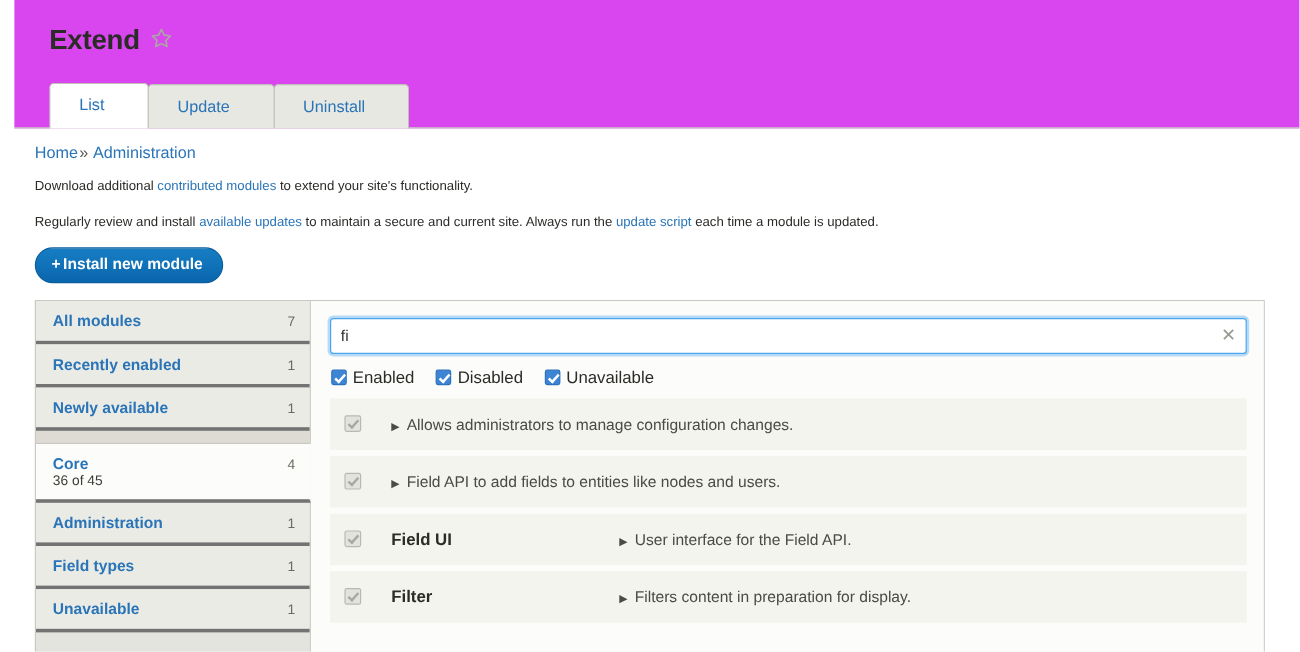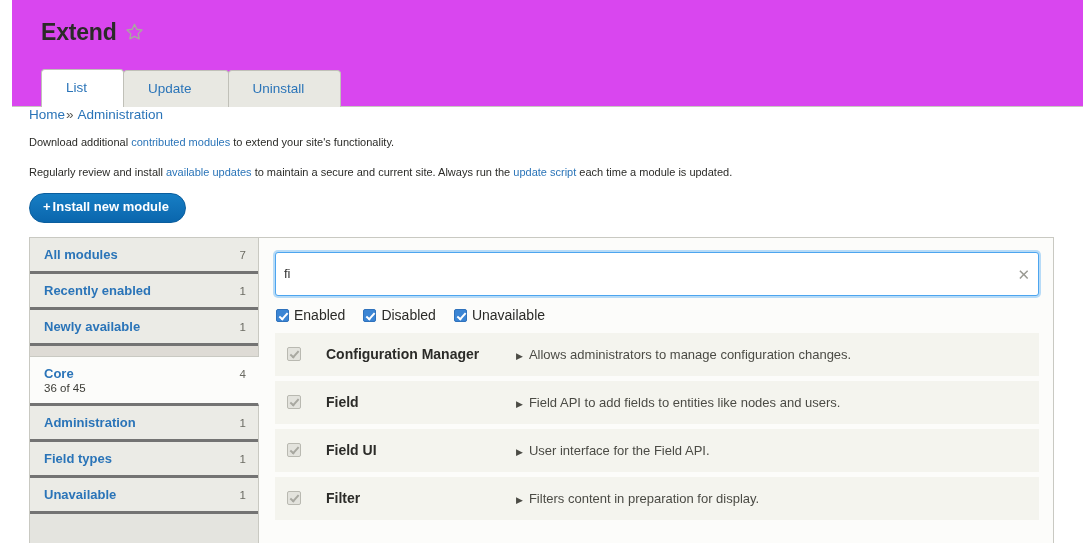--- a/index.html
+++ b/index.html
@@ -66,20 +66,21 @@
     z-index: 3;
     padding-bottom: 10px;
   }
 
   
   .page-body { padding: 0 29px; background: #fff; }
 
   .breadcrumb {
     font-size: 13.5px;
     color: #333;
+    padding-top: 13px;
     margin-bottom: 12px;
   }
   .breadcrumb a { color: #2a74b8; text-decoration: none; }
   .breadcrumb .sep { color: #5a5a55; padding: 0 1px; }
 
   .lede {
     font-size: 11px;
     color: #2b2b28;
     line-height: 1.5;
     margin-bottom: 13px;
@@ -155,21 +156,21 @@
     z-index: 2;
   }
   .vt-filler { background: #e4e4df; height: 46px; }
 
   .vt-panel { flex: 1 1 auto; padding: 14px 14px 0 16px; background: #fcfcfa; }
 
   
   .search-wrap { position: relative; margin-bottom: 12px; }
   .search-input {
     width: 100%;
-    height: 44px;
+    height: 30px;
     font-size: 13px;
     color: #333;
     padding: 4px 28px 4px 8px;
     border: 1px solid #4da5ef;
     border-radius: 3px;
     background: #fff;
     outline: none;
     box-shadow: 0 0 0 2px rgba(100,180,245,0.45);
     font-family: "Liberation Sans", sans-serif;
   }
@@ -371,30 +372,28 @@
           <span>Disabled</span>
         </label>
         <label class="cbx-label">
           <span class="cbx"></span>
           <span>Unavailable</span>
         </label>
       </div>
 
       <div class="module-row">
         <span class="cbx-disabled"></span>
-        <span class="module-name">Configuration Manager</span>
         <span class="module-desc">
           <span class="tri">▶</span>
           <span>Allows administrators to manage configuration changes.</span>
         </span>
       </div>
 
       <div class="module-row">
         <span class="cbx-disabled"></span>
-        <span class="module-name">Field</span>
         <span class="module-desc">
           <span class="tri">▶</span>
           <span>Field API to add fields to entities like nodes and users.</span>
         </span>
       </div>
 
       <div class="module-row">
         <span class="cbx-disabled"></span>
         <span class="module-name">Field UI</span>
         <span class="module-desc">

